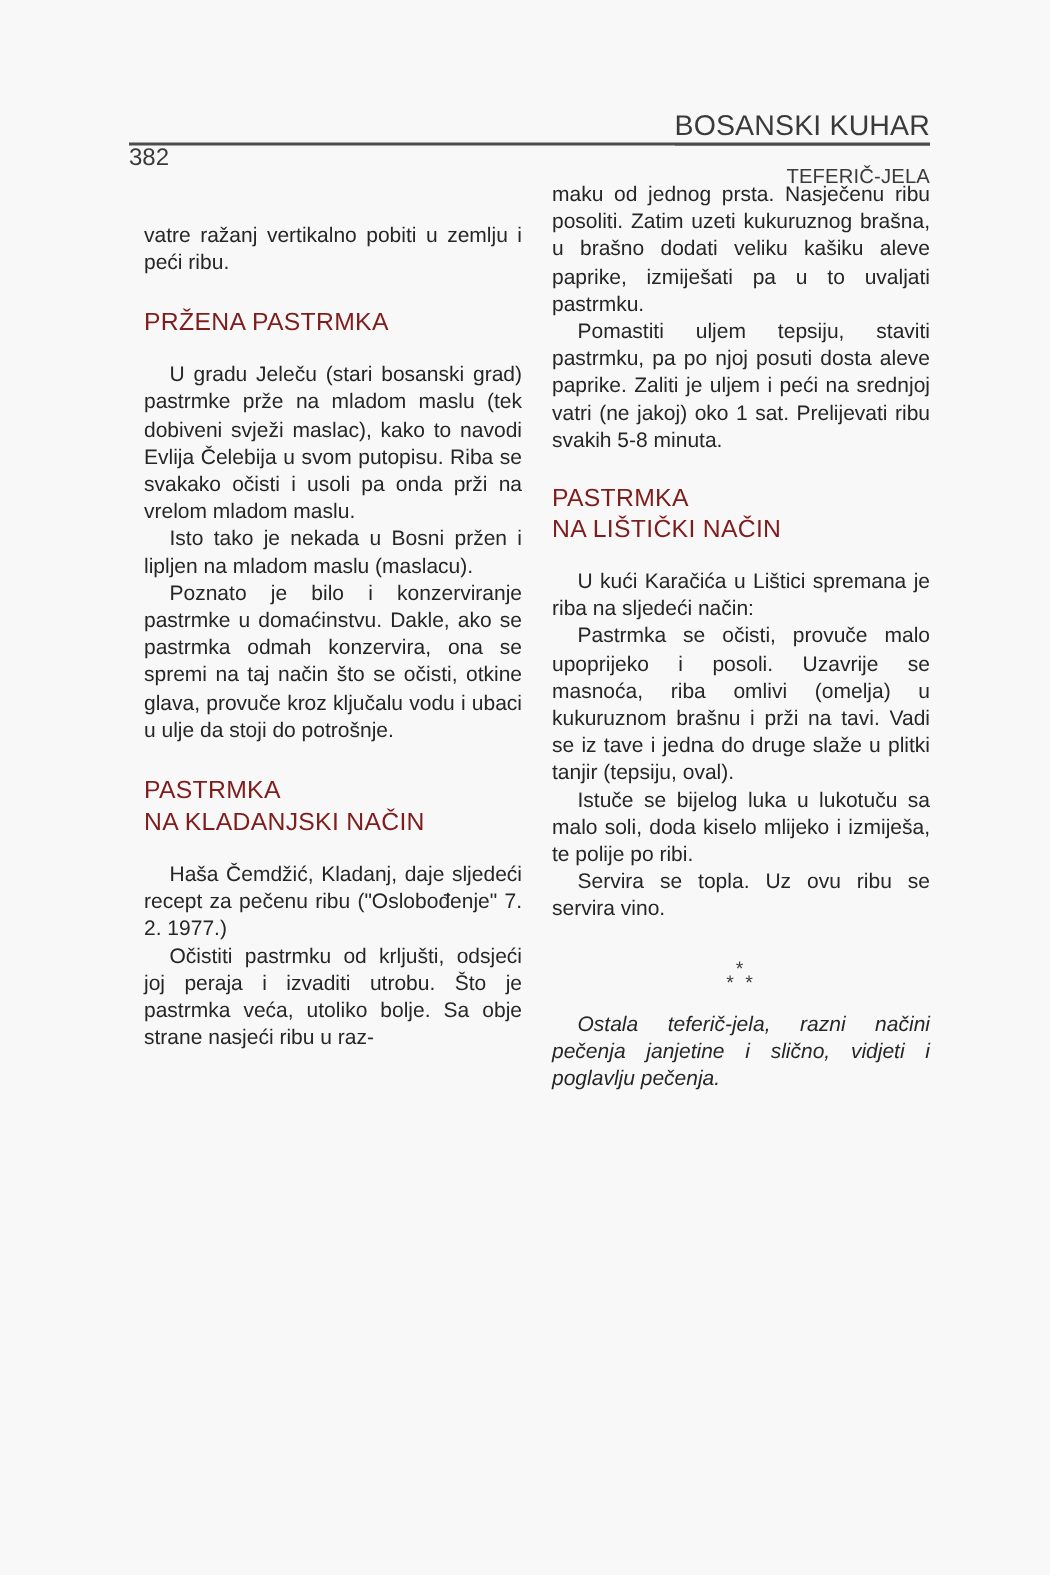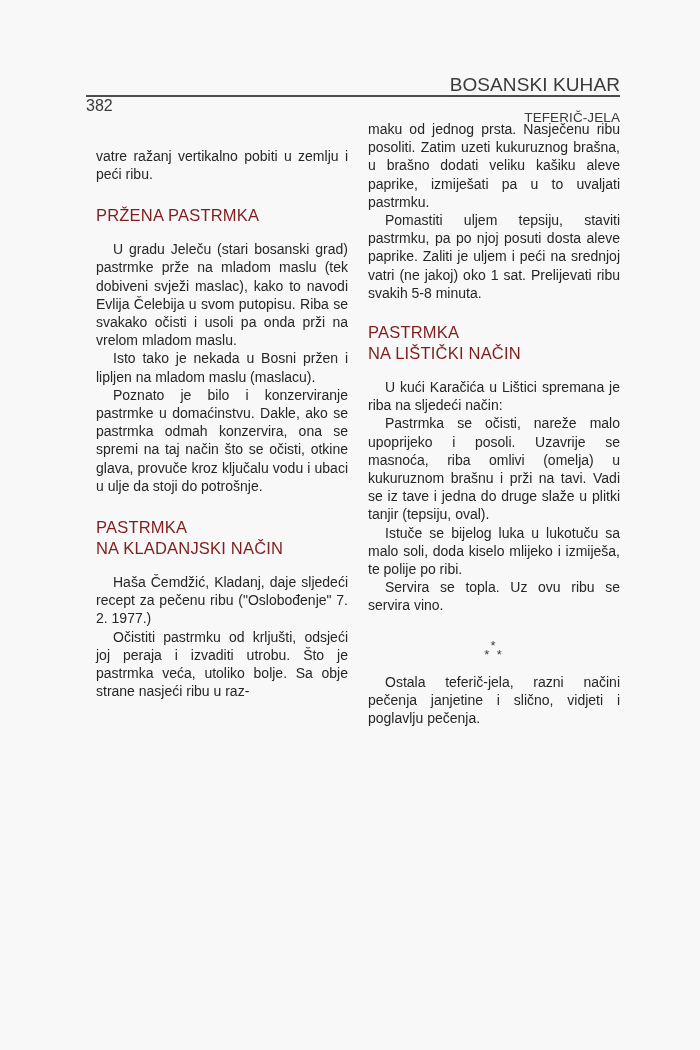--- a/index.html
+++ b/index.html
@@ -94,20 +94,21 @@
     text-align: justify;
     color: #262626;
   }
   p.indent {
     text-indent: 17px;
   }
   p.noindent {
     text-indent: 0;
   }
   p.italic {
+    font-style: italic;
     text-indent: 17px;
   }
 
   h2 {
     margin: 0;
     font-weight: normal;
     font-size: 16.5px;
     line-height: 21px;
     letter-spacing: 0.2px;
     color: #7f1d1d;
@@ -178,21 +179,21 @@
 
       <p class="noindent">maku od jednog prsta. Nasječenu ribu posoliti. Zatim uzeti kukuruznog brašna, u brašno dodati veliku kašiku aleve paprike, izmiješati pa u to uvaljati pastrmku.</p>
       <p class="indent">Pomastiti uljem tepsiju, staviti pastrmku, pa po njoj posuti dosta aleve paprike. Zaliti je uljem i peći na srednjoj vatri (ne jakoj) oko 1 sat. Prelijevati ribu svakih 5-8 minuta.</p>
 
       <div class="heading-block tight-top">
         <h2>PASTRMKA</h2>
         <h2>NA LIŠTIČKI NAČIN</h2>
       </div>
 
       <p class="indent">U kući Karačića u Lištici spremana je riba na sljedeći način:</p>
-      <p class="indent">Pastrmka se očisti, nareže malo upoprijeko i posoli. Uzavrije se masnoća, riba omlivi (omelja) u kukuruznom brašnu i prži na tavi. Vadi se iz tave i jedna do druge slaže u plitki tanjir (tepsiju, oval).</p>
+      <p class="indent">Pastrmka se očisti, provuče malo upoprijeko i posoli. Uzavrije se masnoća, riba omlivi (omelja) u kukuruznom brašnu i prži na tavi. Vadi se iz tave i jedna do druge slaže u plitki tanjir (tepsiju, oval).</p>
       <p class="indent">Istuče se bijelog luka u lukotuču sa malo soli, doda kiselo mlijeko i izmiješa, te polije po ribi.</p>
       <p class="indent">Servira se topla. Uz ovu ribu se servira vino.</p>
 
       <div class="asterism">
         <span class="top">*</span>
         <span>* *</span>
       </div>
 
       <p class="italic">Ostala teferič-jela, razni načini pečenja janjetine i slično, vidjeti i poglavlju pečenja.</p>
 

